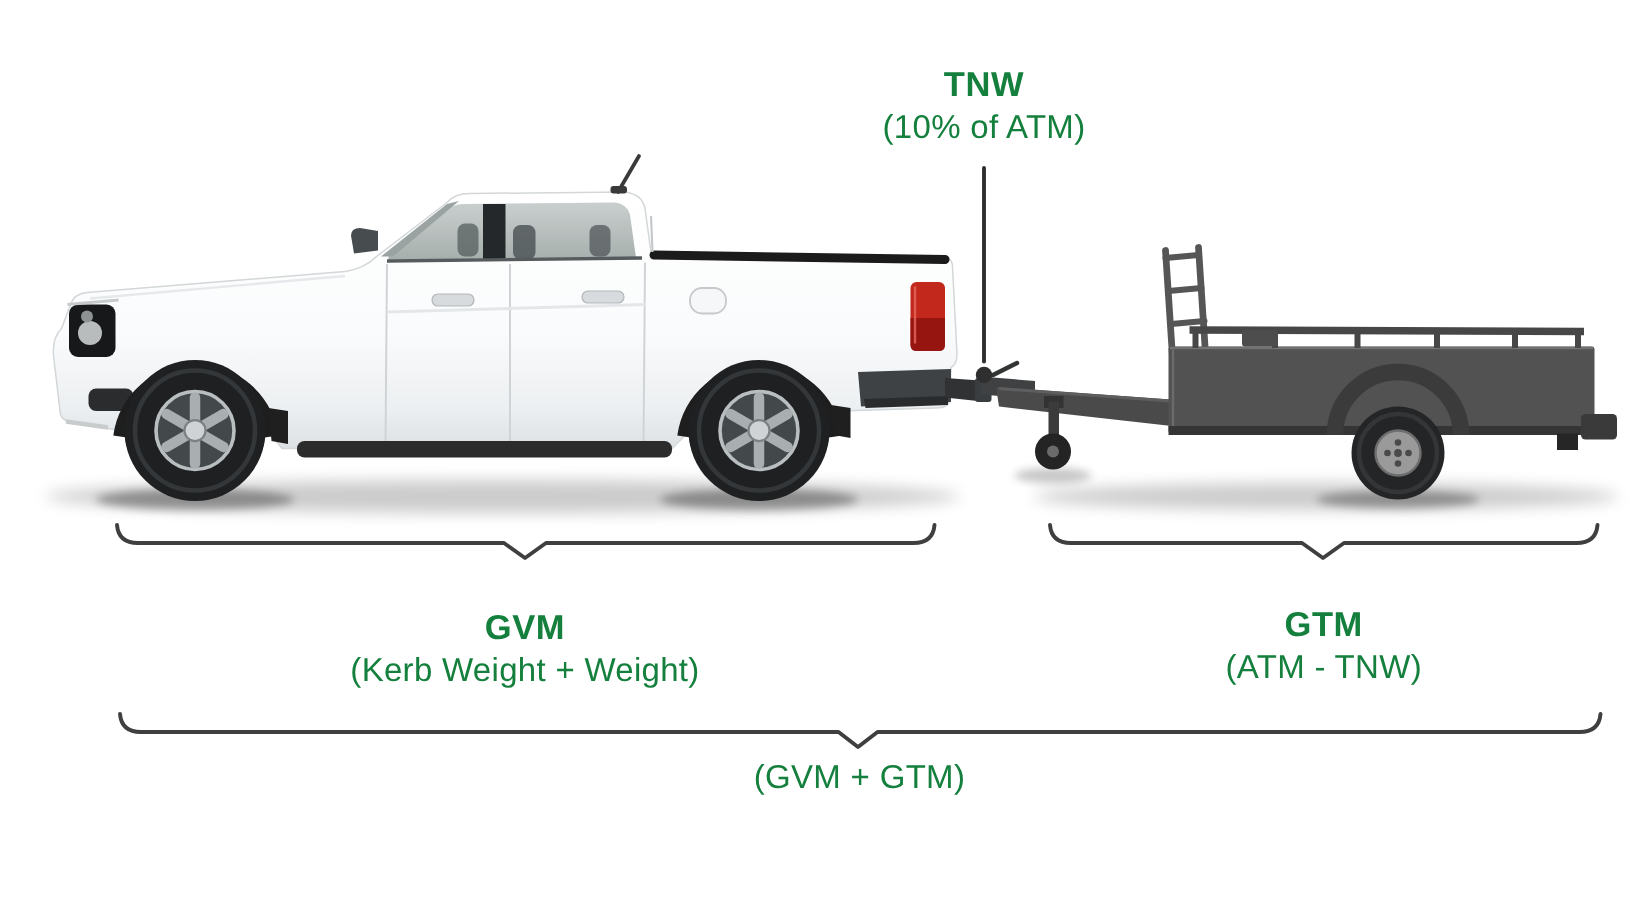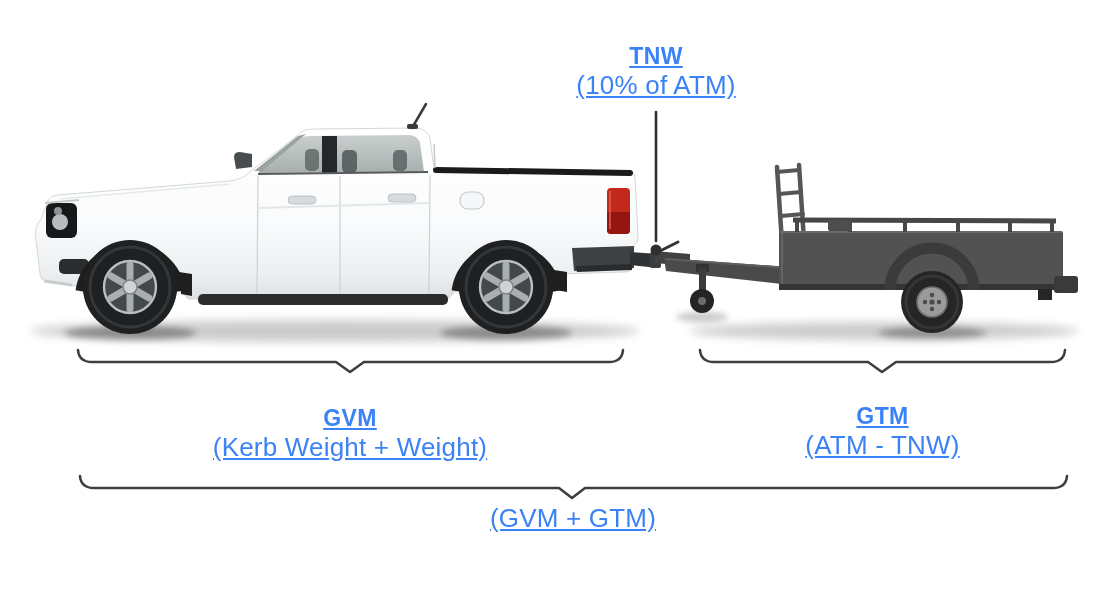--- a/index.html
+++ b/index.html
@@ -4,28 +4,28 @@
 <style>
   html,body{margin:0;padding:0;}
   body{
     width:1100px;height:600px;position:relative;overflow:hidden;
     background:#ffffff;
     font-family:"Liberation Sans", sans-serif;
   }
   .stage{position:absolute;left:0;top:0;width:1100px;height:600px;}
   svg.illustration{position:absolute;left:0;top:0;display:block;}
   .diagram-label{
-    position:absolute;text-align:center;color:#3b82f6;
-    -webkit-user-select:none;user-select:none;text-decoration:underline;
+    position:absolute;text-align:center;color:#15803d;
+    -webkit-user-select:none;user-select:none;
   }
   .diagram-label .title{
     display:block;font-weight:700;font-size:23px;line-height:29px;letter-spacing:.4px;
   }
   .diagram-label .sub{
-    display:block;font-size:26px;line-height:28px;letter-spacing:.2px;
+    display:block;font-size:22px;line-height:28px;letter-spacing:.2px;
   }
   #tnw-label{left:545px;top:42px;width:222px;}
   #gvm-label{left:150px;top:404px;width:400px;}
   #gtm-label{left:732px;top:402px;width:301px;}
   #gcm-label{left:423px;top:504px;width:300px;}
 </style>
 </head>
 <body>
 
 <div class="stage">

